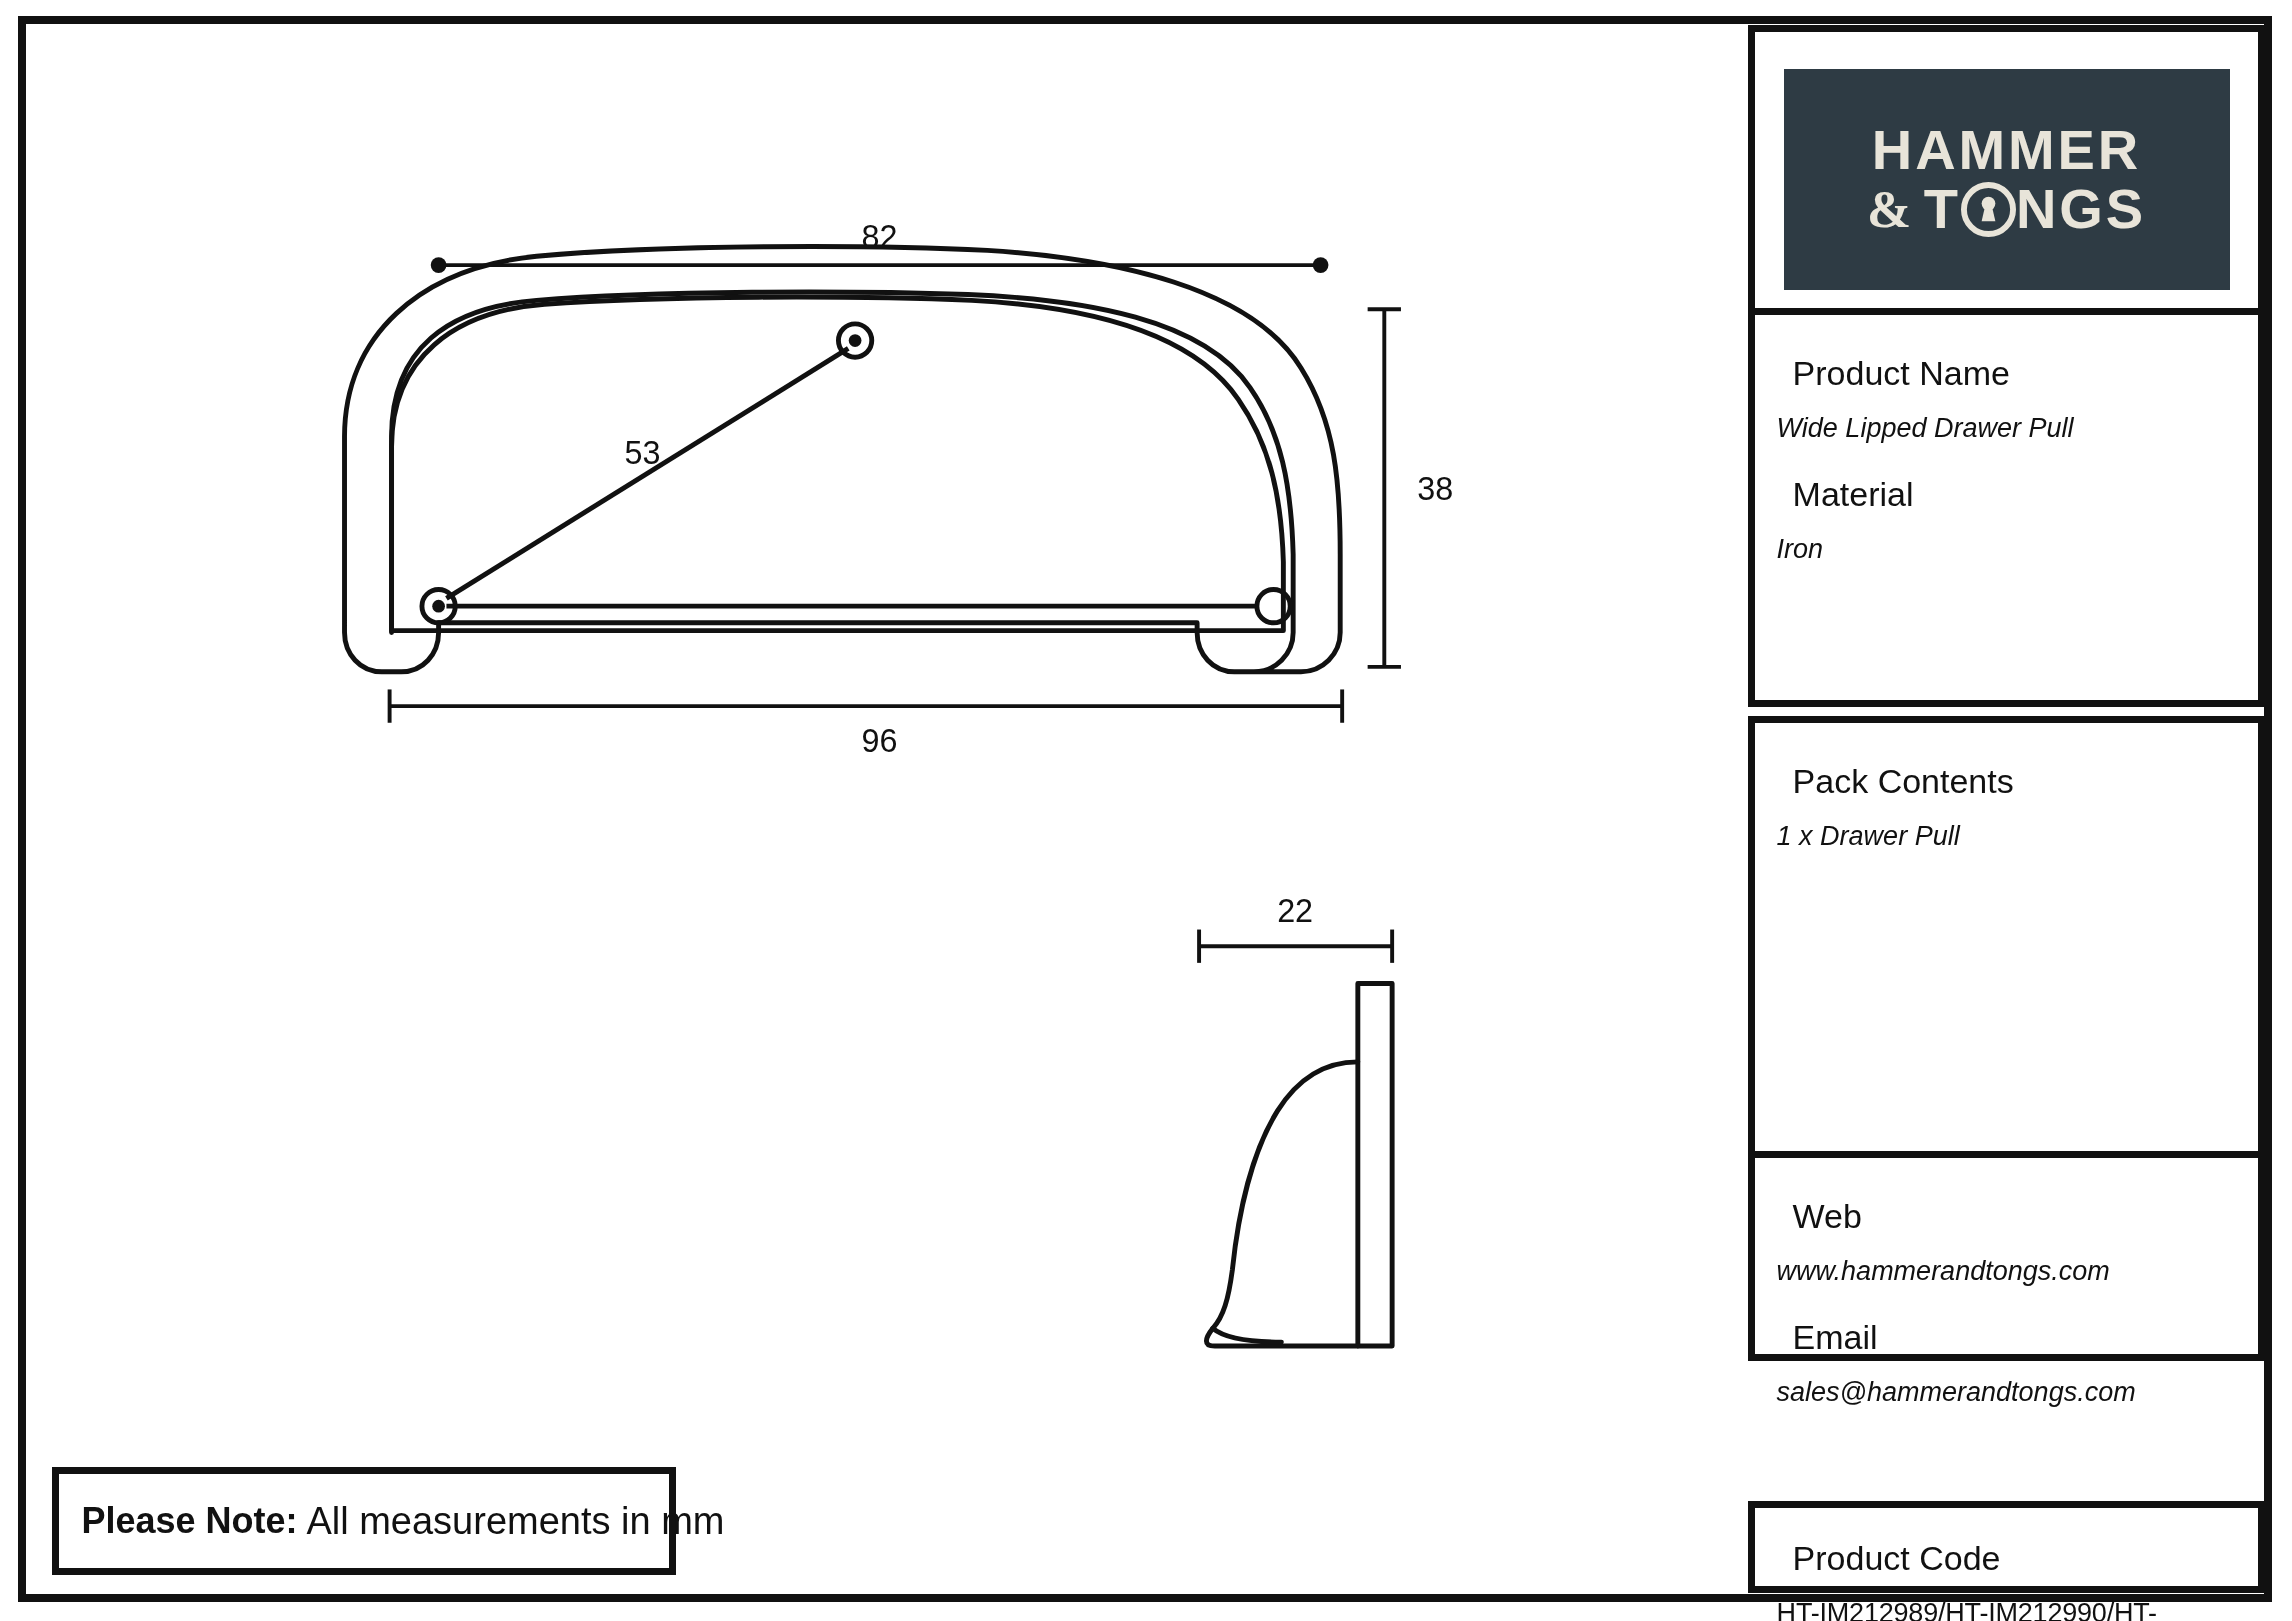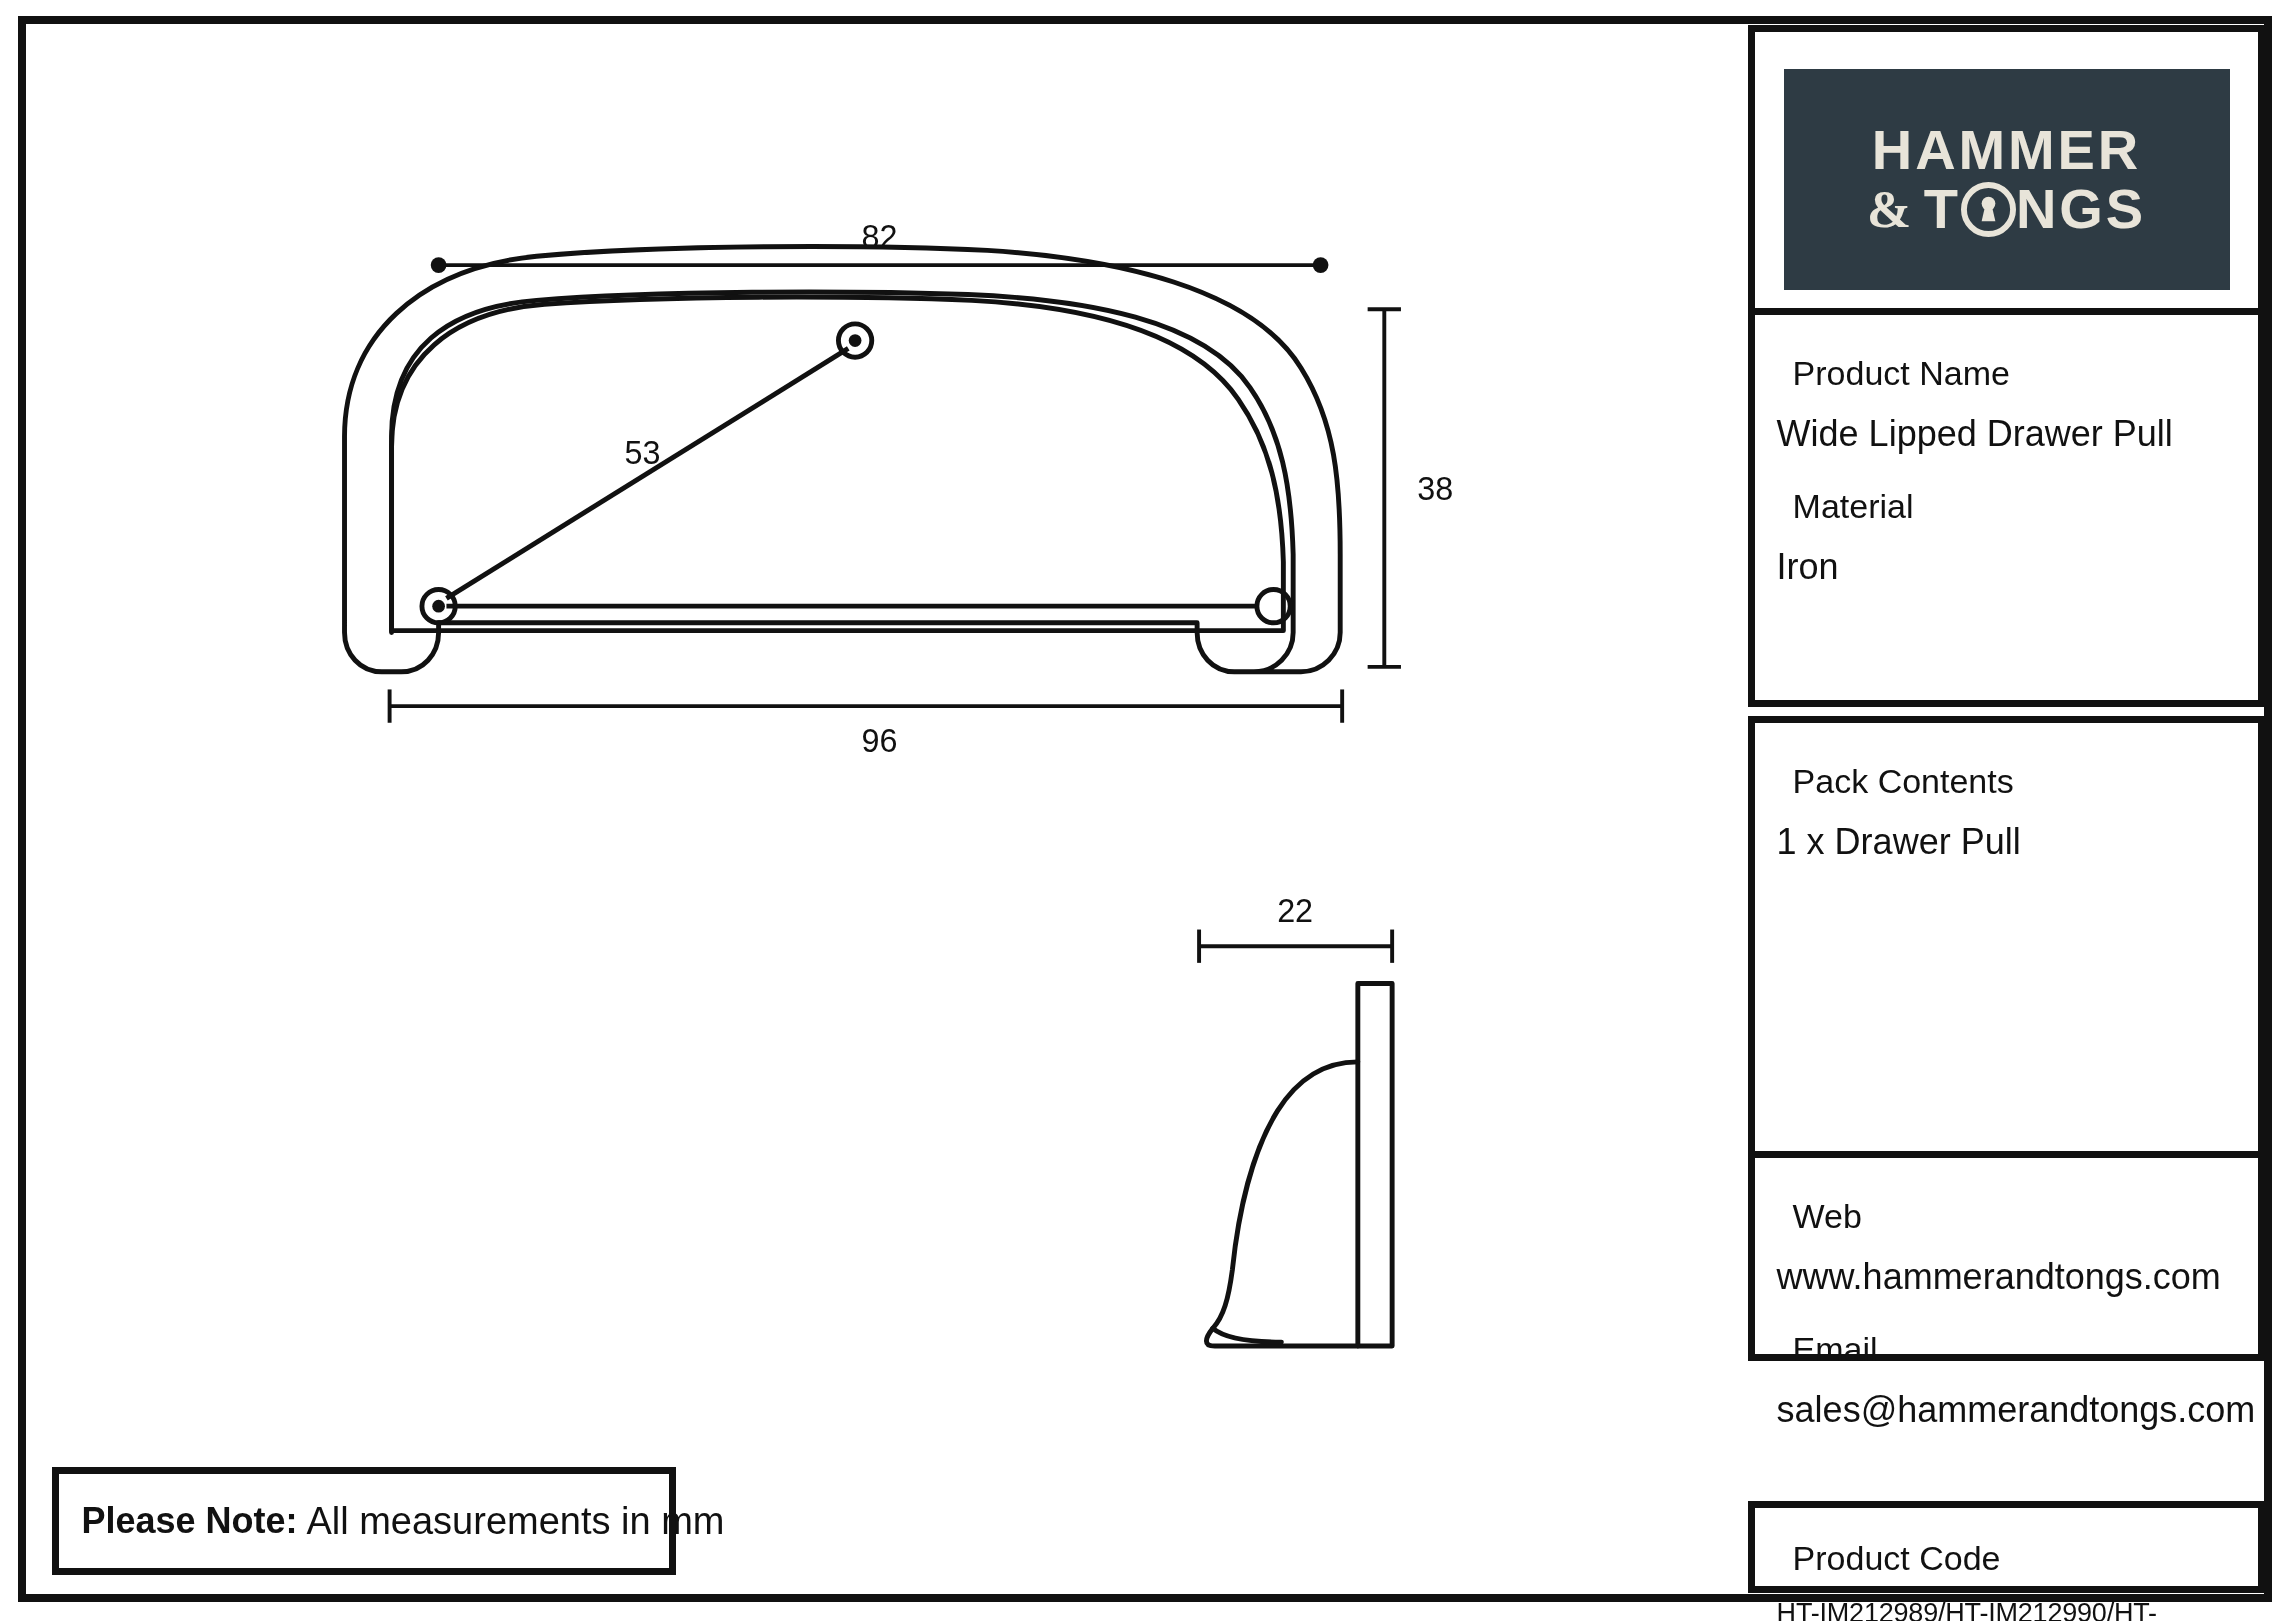--- a/index.html
+++ b/index.html
@@ -166,23 +166,24 @@
     padding: 13.7px 0 0 21.6px;
   }
 
   .field-label {
     font-weight: normal;
     font-size: 34px;
     line-height: 1.26;
     margin: 16px;
   }
   .field-value {
-    font-size: 36px;
+    font-size: 27px;
     line-height: 1.30;
     margin: 0 0 27.4px 0;
+    font-style: italic;
   }
   .field-value.tight {
     margin-bottom: 0;
   }
   .code-value {
     font-size: 27px;
     line-height: 1.3;
     margin: 0;
     letter-spacing: -0.2px;
   }

